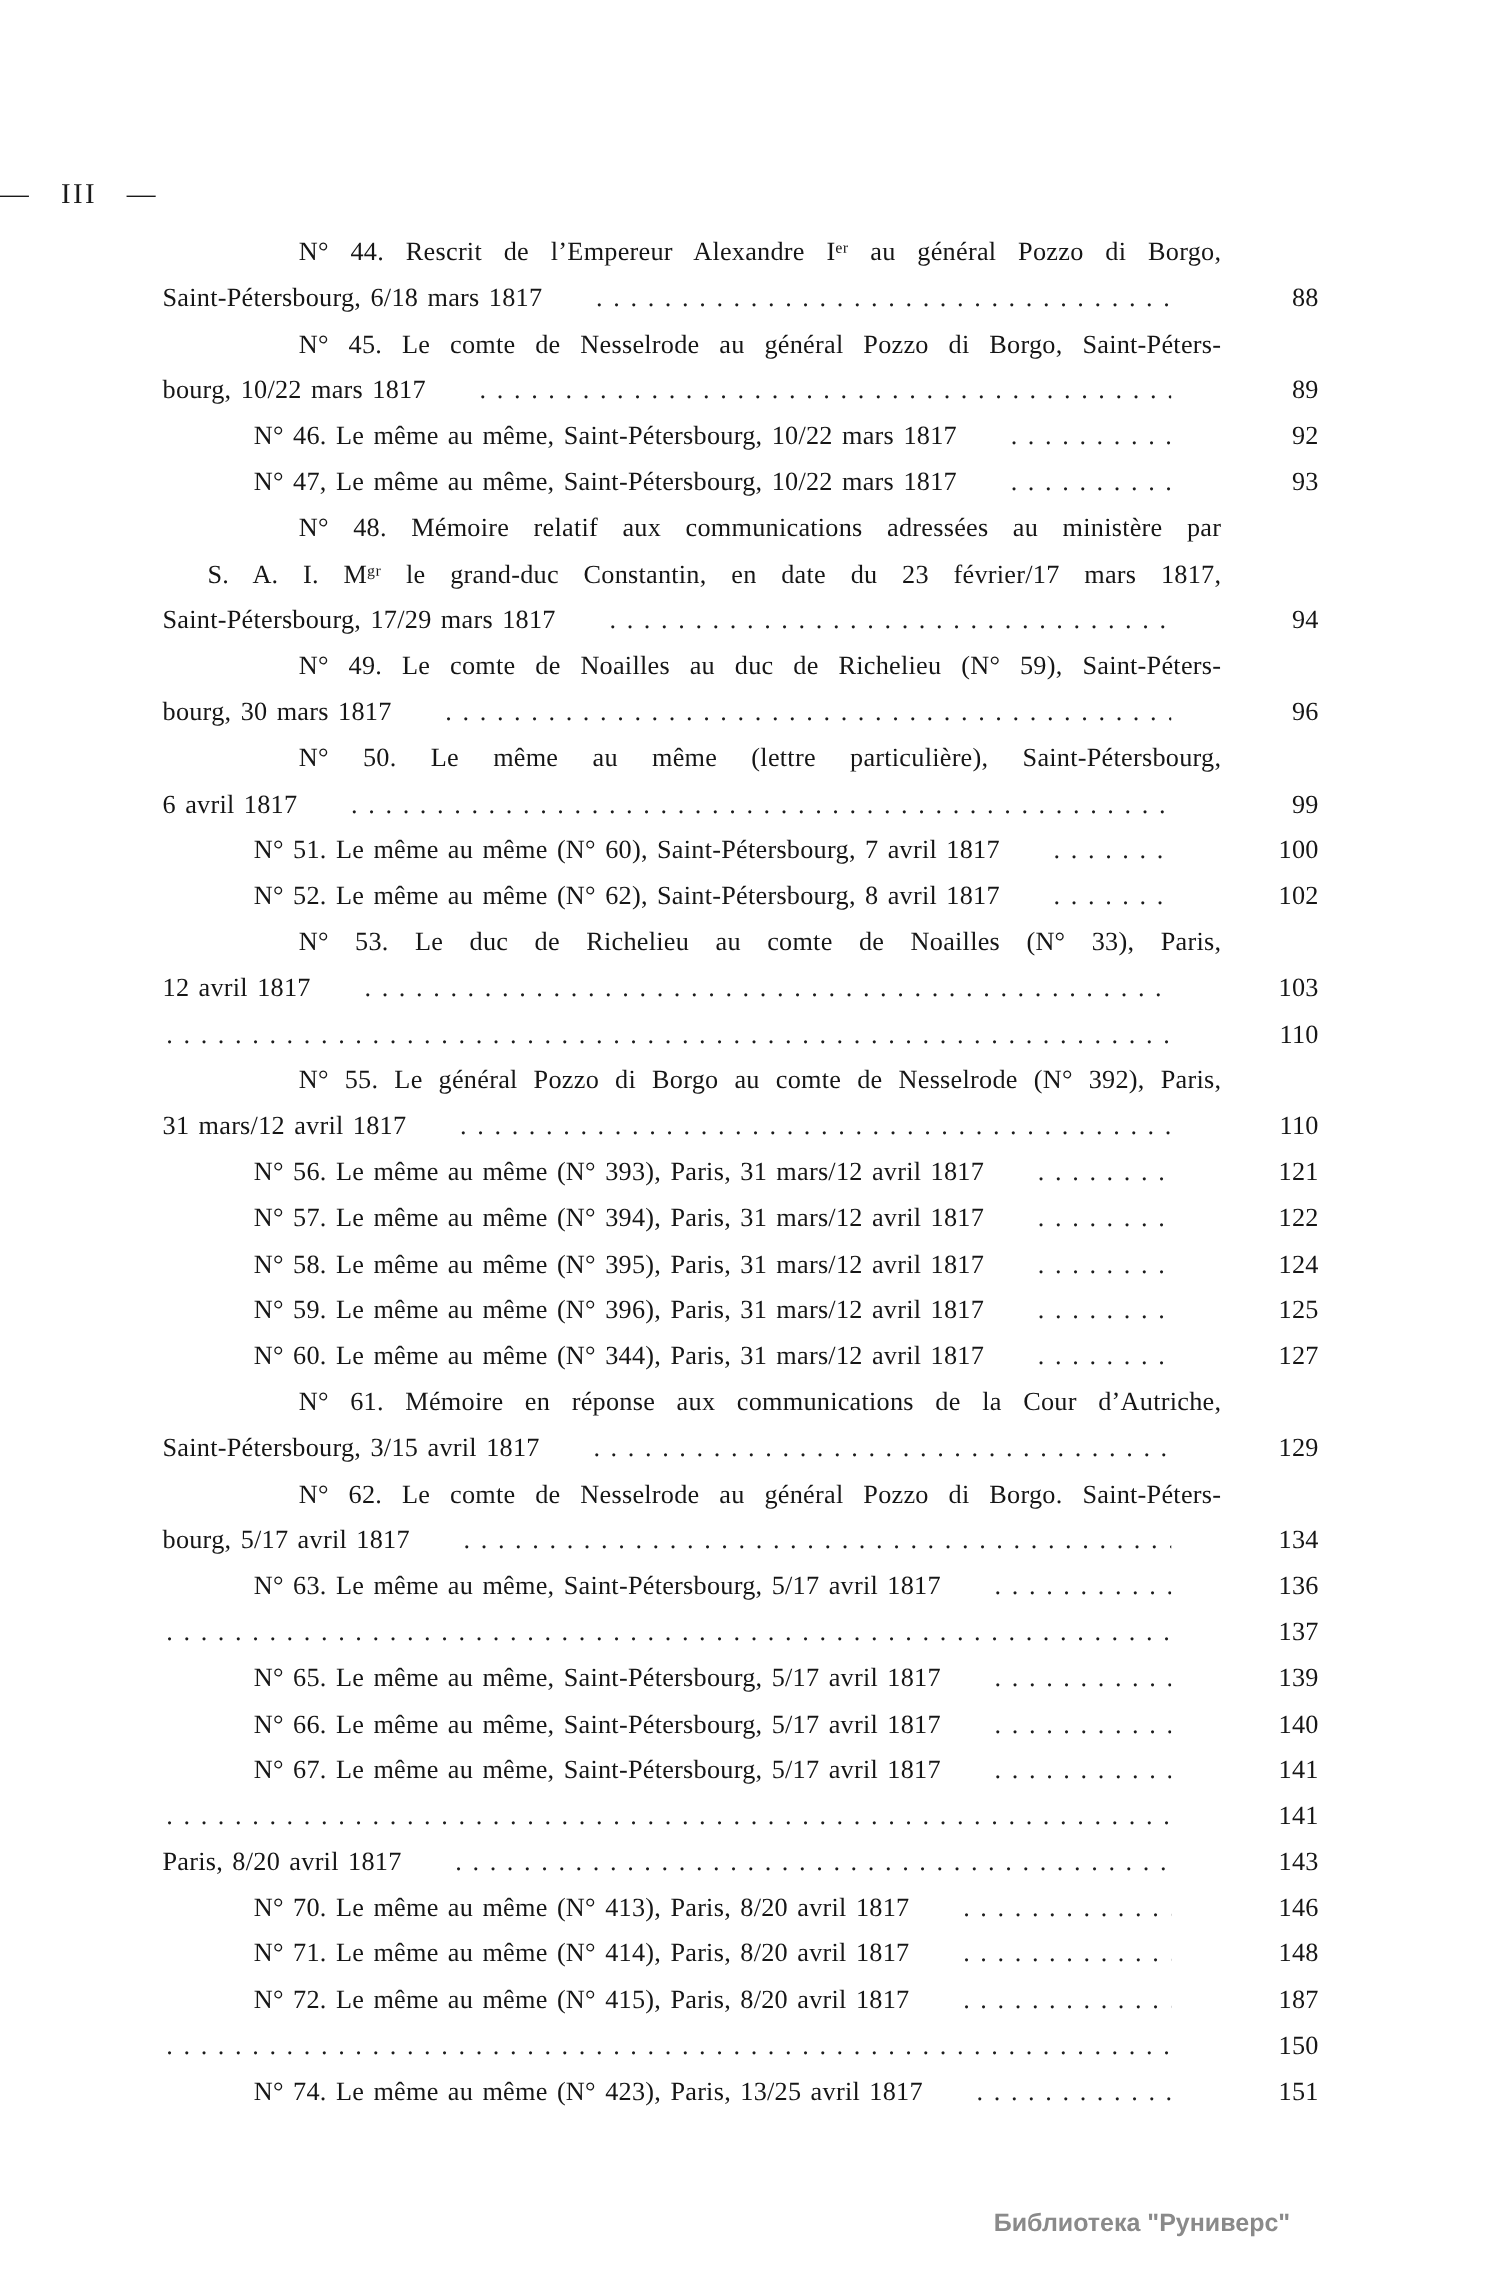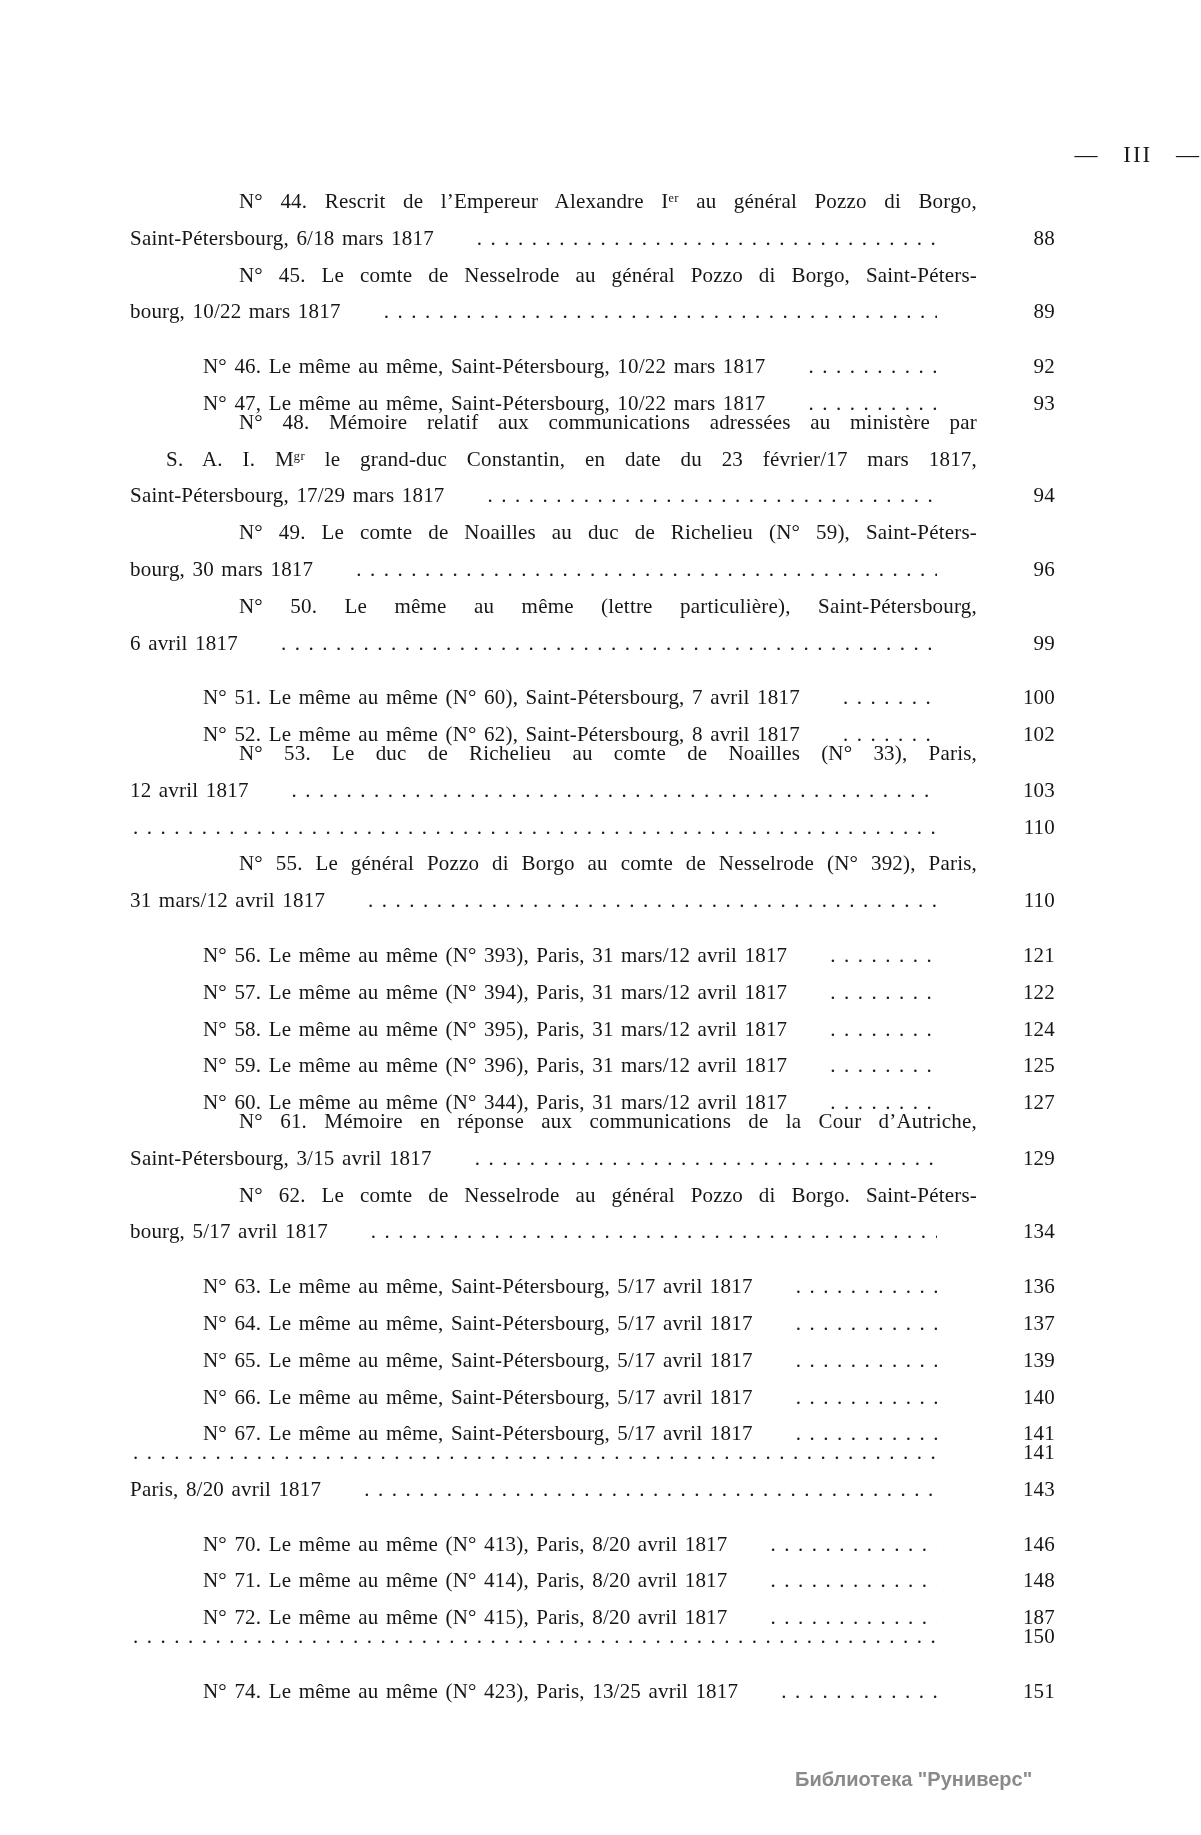--- a/index.html
+++ b/index.html
@@ -14,21 +14,21 @@
     background: #ffffff;
     color: #151515;
     font-family: "Liberation Serif", "DejaVu Serif", serif;
     overflow: hidden;
   }
   .folio {
     position: absolute;
     top: 142px;
     left: 0;
     width: 1201px;
-    text-align: right;
+    text-align: left;
     font-size: 23px;
     letter-spacing: 2px;
     word-spacing: 16px;
     color: #1a1a1a;
   }
   .toc {
     position: absolute;
     top: 183px;
     left: 130px;
     width: 925px;
@@ -52,21 +52,21 @@
   
   .line.pageline {
     display: flex;
     align-items: baseline;
     gap: 40px;
   }
   .line.pageline .txt {
     flex: 0 0 auto;
     white-space: nowrap;
   }
-  .line.pageline.indent .txt { padding-left: 73px; margin-top: 18px; }
+  .line.pageline.indent .txt { padding-left: 73px; }
   .leader {
     flex: 1 1 auto;
     min-width: 0;
     overflow: hidden;
     white-space: nowrap;
     letter-spacing: 8.5px;
     margin-left: 3px;
     color: #1c1c1c;
   }
   .page-num {
@@ -195,21 +195,20 @@
         <span class="txt">bourg, 5/17 avril 1817</span>
         <span class="leader">..........................................................................................</span>
         <span class="page-num">134</span>
       </div>
       <div class="line pageline indent">
         <span class="txt">N° 63. Le même au même, Saint-Pétersbourg, 5/17 avril 1817</span>
         <span class="leader">..........................................................................................</span>
         <span class="page-num">136</span>
       </div>
       <div class="line pageline indent">
-        <span class="txt">N° 64. Le même au même, Saint-Pétersbourg, 5/17 avril 1817</span>
         <span class="leader">..........................................................................................</span>
         <span class="page-num">137</span>
       </div>
       <div class="line pageline indent">
         <span class="txt">N° 65. Le même au même, Saint-Pétersbourg, 5/17 avril 1817</span>
         <span class="leader">..........................................................................................</span>
         <span class="page-num">139</span>
       </div>
       <div class="line pageline indent">
         <span class="txt">N° 66. Le même au même, Saint-Pétersbourg, 5/17 avril 1817</span>

